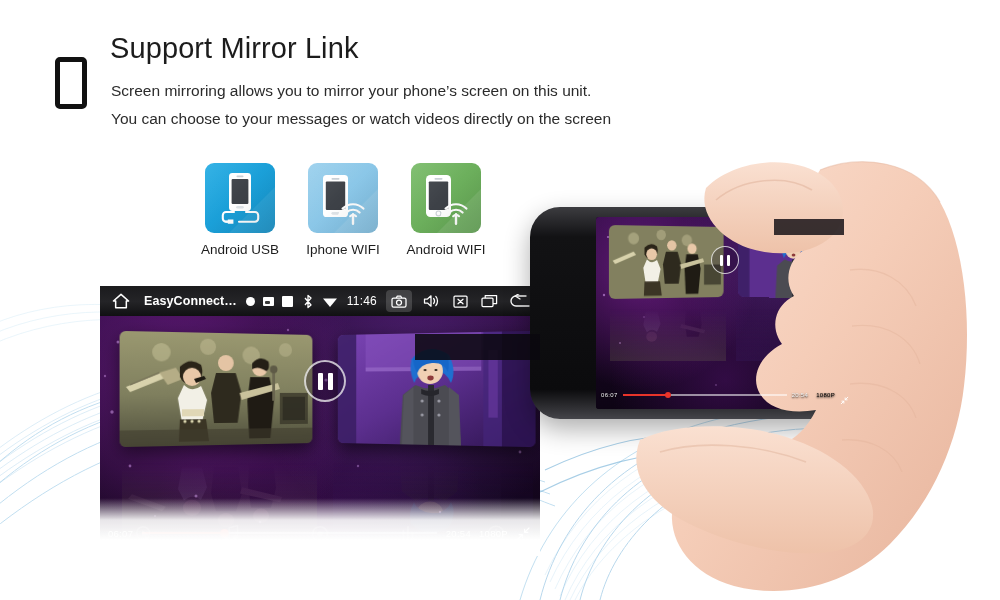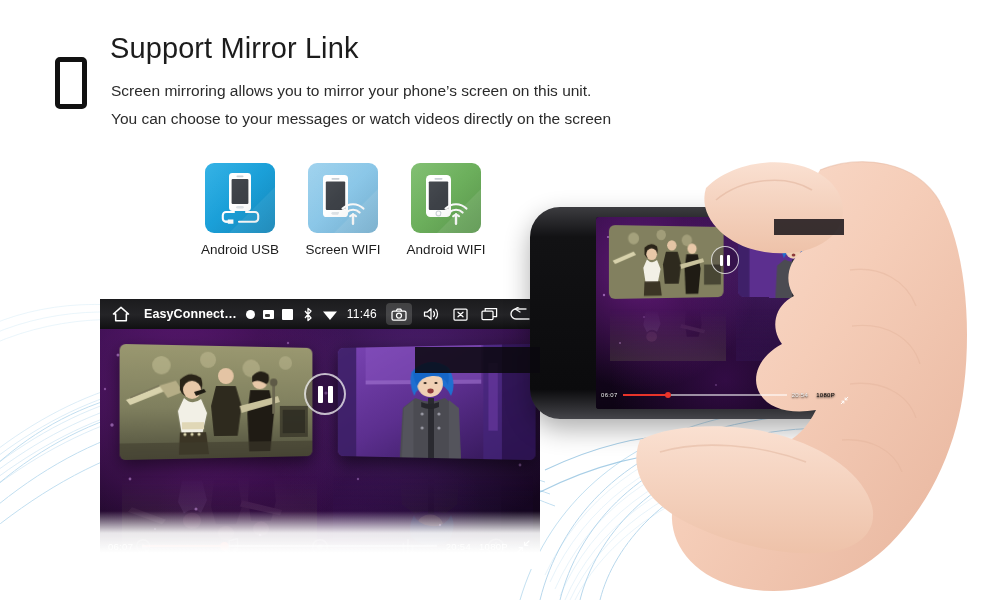--- a/index.html
+++ b/index.html
@@ -41,21 +41,21 @@
   .mode-tile .shade {
     position: absolute; inset: 0;
     background: linear-gradient(135deg, rgba(255,255,255,.10) 0%, rgba(255,255,255,0) 48%, rgba(0,0,0,.10) 100%);
   }
   .mode-label {
     margin-top: 9px; font-size: 13.5px; color: #1d1d1d; white-space: nowrap; text-align: center;
   }
 
   
   .headunit {
-    position: absolute; left: 100px; top: 299px; width: 440px; height: 270px;
+    position: absolute; left: 100px; top: 286px; width: 440px; height: 270px;
     background: #0b0610; overflow: hidden;
   }
   .hu-status {
     position: absolute; left: 0; top: 0; width: 100%; height: 30px;
     background: linear-gradient(180deg,#1b1b1d 0%, #242427 52%, #101012 100%);
     display: flex; align-items: center; color: #fff;
   }
   .hu-status .home-ic { margin-left: 12px; width: 18px; height: 16px; }
   .hu-app {
     margin-left: 14px; font-size: 12.5px; font-weight: 700; letter-spacing: .1px; color: #fff;
@@ -258,21 +258,21 @@
             <path d="M38.5 49.5 A 9.2 9.2 0 0 1 51.6 49.5"></path>
             <path d="M42.2 53.2 A 4.2 4.2 0 0 1 48 53.2"></path>
             <path d="M34.6 45.6 A 14.6 14.6 0 0 1 55.4 45.6"></path>
           </g>
           <rect x="43.8" y="50" width="2.4" height="12" rx="1.2" fill="#ffffff"></rect>
           <path d="M36.5 45 l-4.2 4.2 l1.2 1.3 l4.2 -4.2 z" fill="#ffffff"></path>
           <path d="M31.5 48 l-1.6 4.6 l4.6 -1.6 z" fill="#ffffff"></path>
         </svg>
         <div class="shade"></div>
       </div>
-      <div class="mode-label">Screen WIFI</div>
+      <div class="mode-label">Iphone WIFI</div>
     </div>
 
     <div class="mode">
       <div class="mode-tile" style="background:linear-gradient(135deg,#75B964 0%,#63A554 100%);">
         <svg viewBox="0 0 70 70" width="70" height="70">
           <path d="M70 26 L70 70 L26 70 Z" fill="#ffffff" opacity=".10"></path>
           <rect x="15" y="12" width="25" height="42" rx="4.4" fill="#ffffff"></rect>
           <rect x="17.8" y="18.4" width="19.4" height="28.5" rx=".8" fill="#3d4147"></rect>
           <rect x="23.5" y="15" width="8" height="1.7" rx=".85" fill="#c8ced4"></rect>
           <circle cx="27.5" cy="50.4" r="2.4" fill="none" stroke="#cfd5da" stroke-width="1.2"></circle>

